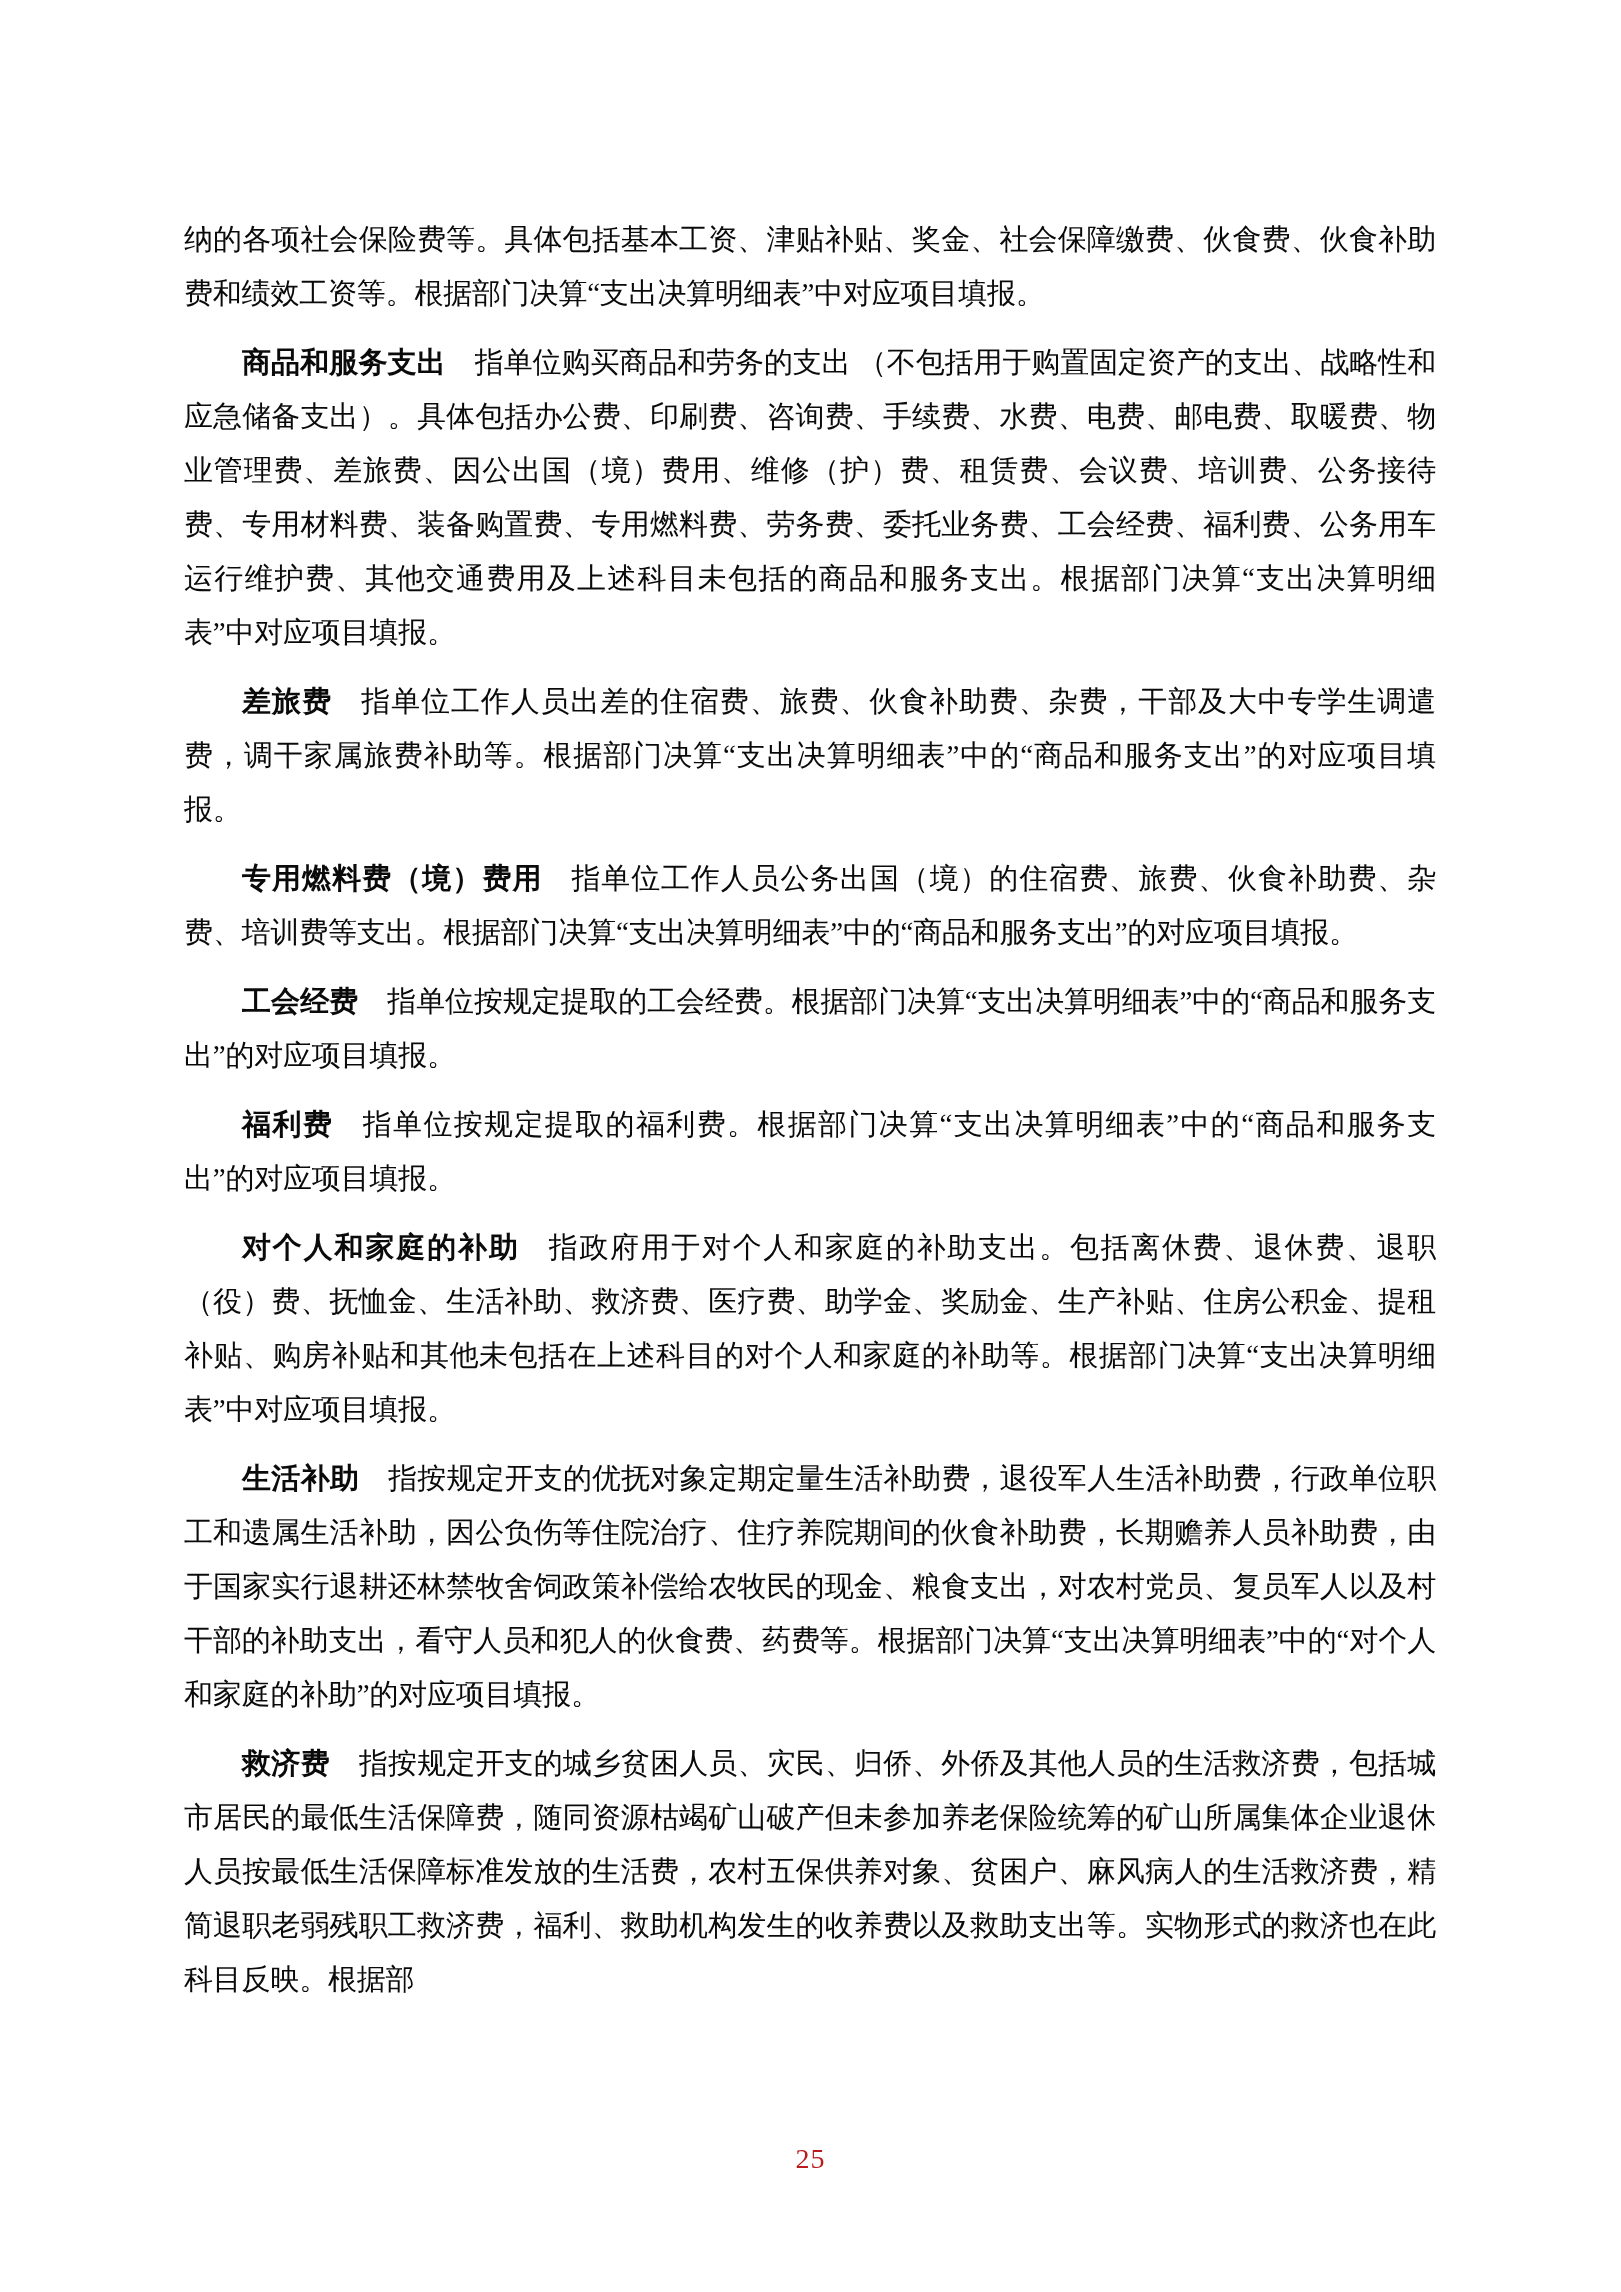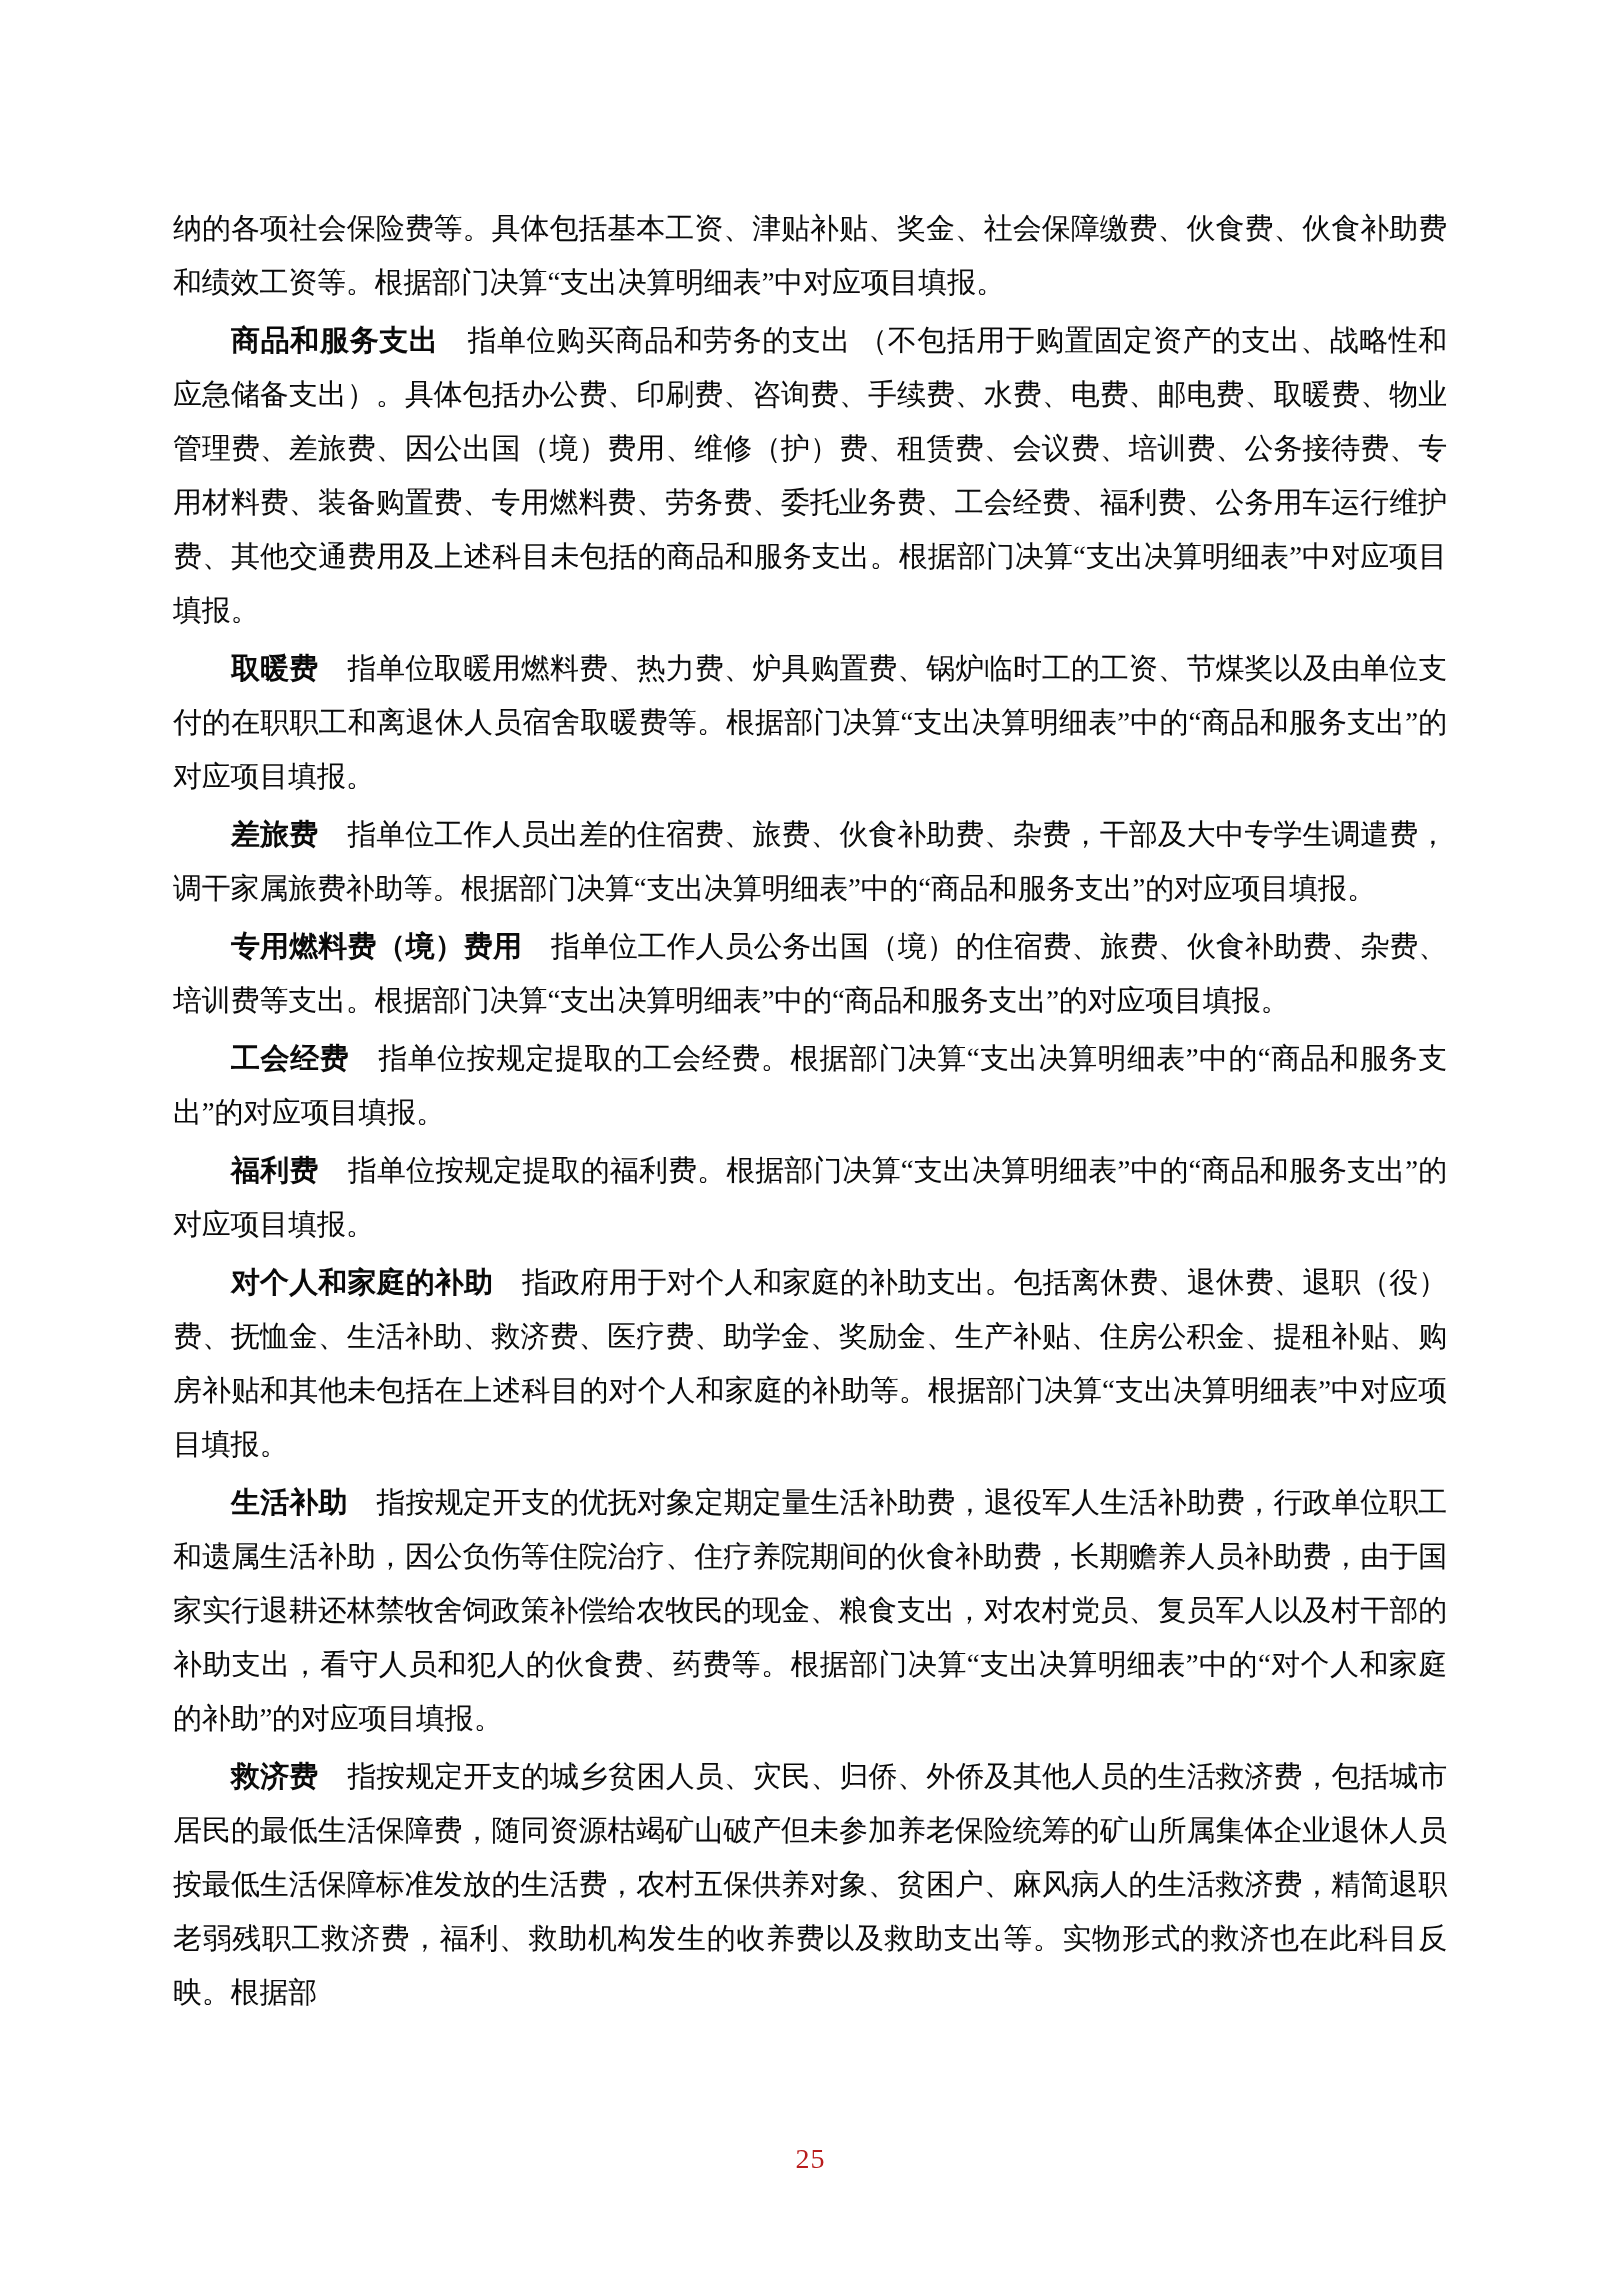--- a/index.html
+++ b/index.html
@@ -23,21 +23,21 @@
     height: 2293px;
     background: #ffffff;
   }
   .content {
     position: absolute;
     left: 169px;
     top: 197px;
     width: 1282px;
   }
   .para {
-    margin: 4px;
+    margin: 15px;
     padding: 0;
     font-size: 29px;
     line-height: 54px;
     letter-spacing: -0.2px;
     text-align: justify;
     text-justify: inter-character;
     text-indent: 2em;
     word-break: break-all;
     font-family: "Liberation Serif", serif;
   }
@@ -65,21 +65,20 @@
 </head>
 <body>
 
 <div class="page">
   <main class="content">
 
     <p class="para continuation"><span class="body-text">纳的各项社会保险费等。具体包括基本工资、津贴补贴、奖金、社会保障缴费、伙食费、伙食补助费和绩效工资等。根据部门决算“支出决算明细表”中对应项目填报。</span></p>
 
     <p class="para"><span class="term">商品和服务支出</span><span class="body-text">指单位购买商品和劳务的支出 （不包括用于购置固定资产的支出、战略性和应急储备支出）。具体包括办公费、印刷费、咨询费、手续费、水费、电费、邮电费、取暖费、物业管理费、差旅费、因公出国（境）费用、维修（护）费、租赁费、会议费、培训费、公务接待费、专用材料费、装备购置费、专用燃料费、劳务费、委托业务费、工会经费、福利费、公务用车运行维护费、其他交通费用及上述科目未包括的商品和服务支出。根据部门决算“支出决算明细表”中对应项目填报。</span></p>
 
-    <p class="para"><span class="term">取暖费</span><span class="body-text">指单位取暖用燃料费、热力费、炉具购置费、锅炉临时工的工资、节煤奖以及由单位支付的在职职工和离退休人员宿舍取暖费等。根据部门决算“支出决算明细表”中的“商品和服务支出”的对应项目填报。</span></p>
 
     <p class="para"><span class="term">差旅费</span><span class="body-text">指单位工作人员出差的住宿费、旅费、伙食补助费、杂费，干部及大中专学生调遣费，调干家属旅费补助等。根据部门决算“支出决算明细表”中的“商品和服务支出”的对应项目填报。</span></p>
 
     <p class="para"><span class="term">专用燃料费（境）费用</span><span class="body-text">指单位工作人员公务出国（境）的住宿费、旅费、伙食补助费、杂费、培训费等支出。根据部门决算“支出决算明细表”中的“商品和服务支出”的对应项目填报。</span></p>
 
 
     <p class="para"><span class="term">工会经费</span><span class="body-text">指单位按规定提取的工会经费。根据部门决算“支出决算明细表”中的“商品和服务支出”的对应项目填报。</span></p>
 
     <p class="para"><span class="term">福利费</span><span class="body-text">指单位按规定提取的福利费。根据部门决算“支出决算明细表”中的“商品和服务支出”的对应项目填报。</span></p>
 

